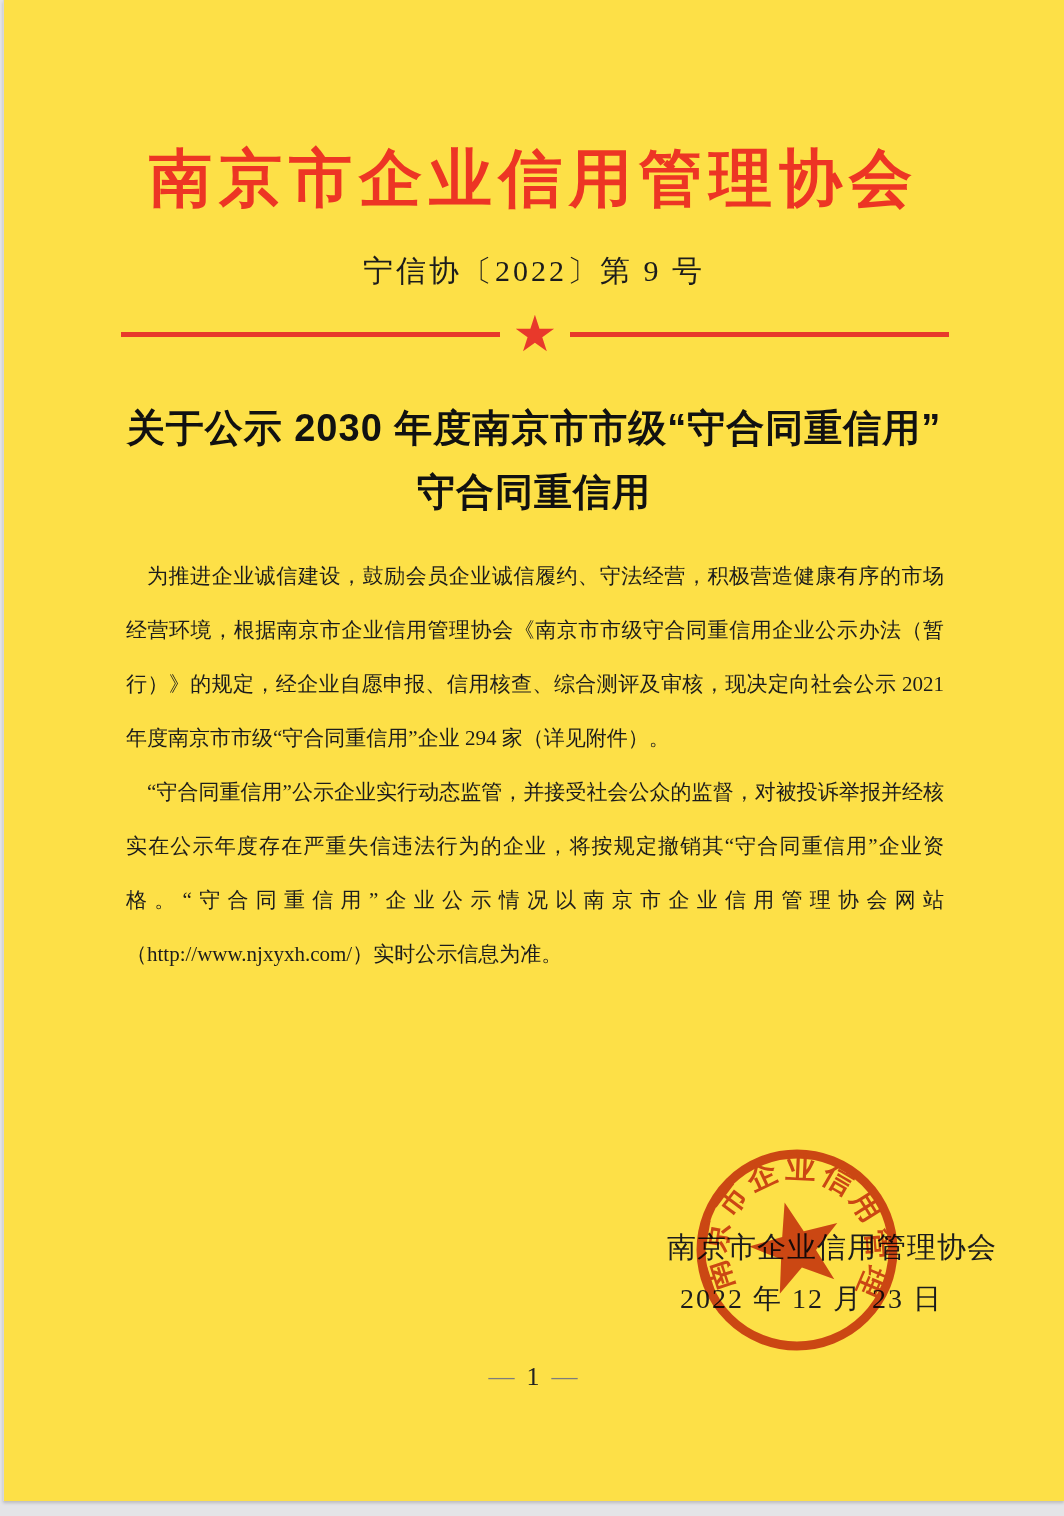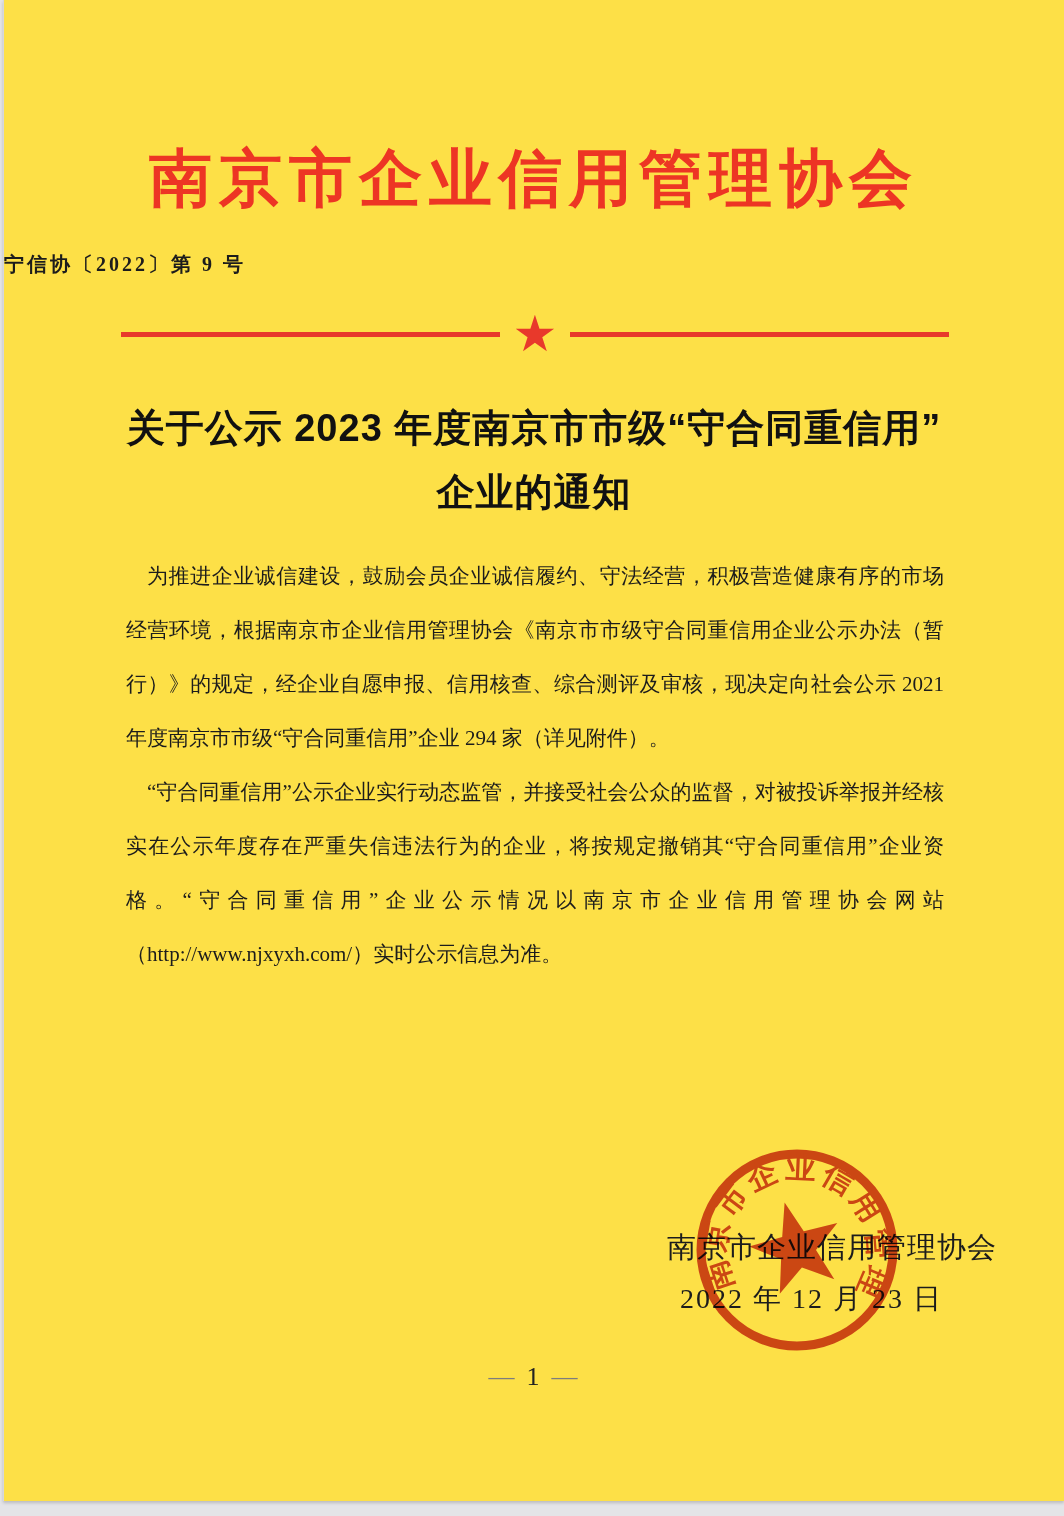--- a/index.html
+++ b/index.html
@@ -21,24 +21,24 @@
     text-align: center;
     font-family: "Liberation Sans", sans-serif;
     font-weight: bold;
     font-size: 63px;
     letter-spacing: 7px;
     color: #ed3524;
     white-space: nowrap;
   }
   .doc-number {
     position: absolute; top: 251px; left: 0; width: 100%;
-    font-size: 20px;
+    text-align: center;
+    font-size: 30px;
     letter-spacing: 3px;
     color: #1c1c1c;
-    font-weight: bold;
   }
   .rule {
     position: absolute; top: 311px; left: 117px; width: 828px; height: 46px;
     display: flex; align-items: center;
   }
   .rule .seg { flex: 1; height: 5px; background: #e8392b; }
   .rule .star {
     color: #e8392b;
     font-size: 50px;
     line-height: 46px;
@@ -111,22 +111,22 @@
 
     <div class="doc-number">宁信协〔2022〕第 9 号</div>
 
     <div class="rule">
       <span class="seg"></span>
       <span class="star">★</span>
       <span class="seg"></span>
     </div>
 
     <div class="doc-title">
-      <div>关于公示 2023 年度南京市市级“守合同重信用”</div>
-      <div>企业的通知</div>
+      <div>关于公示 2030 年度南京市市级“守合同重信用”</div>
+      <div>守合同重信用</div>
     </div>
 
     <div class="body-text">
       <p>为推进企业诚信建设，鼓励会员企业诚信履约、守法经营，积极营造健康有序的市场经营环境，根据南京市企业信用管理协会《南京市市级守合同重信用企业公示办法（暂行）》的规定，经企业自愿申报、信用核查、综合测评及审核，现决定向社会公示 2021 年度南京市市级“守合同重信用”企业 294 家（详见附件）。</p>
       <p>“守合同重信用”公示企业实行动态监管，并接受社会公众的监督，对被投诉举报并经核实在公示年度存在严重失信违法行为的企业，将按规定撤销其“守合同重信用”企业资格。“守合同重信用”企业公示情况以南京市企业信用管理协会网站（http://www.njxyxh.com/）实时公示信息为准。</p>
     </div>
 
 
     <div class="signature">南京市企业信用管理协会</div>
 

